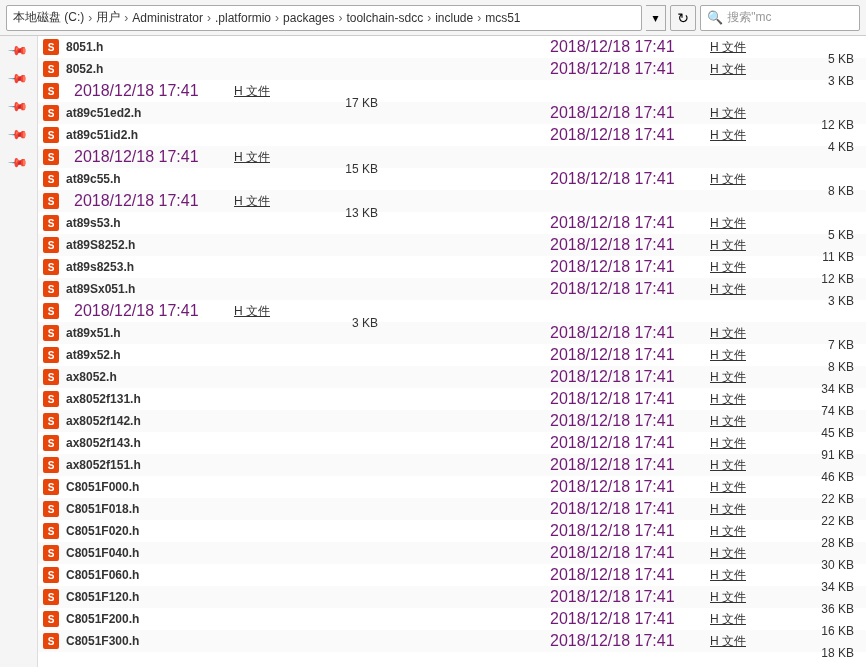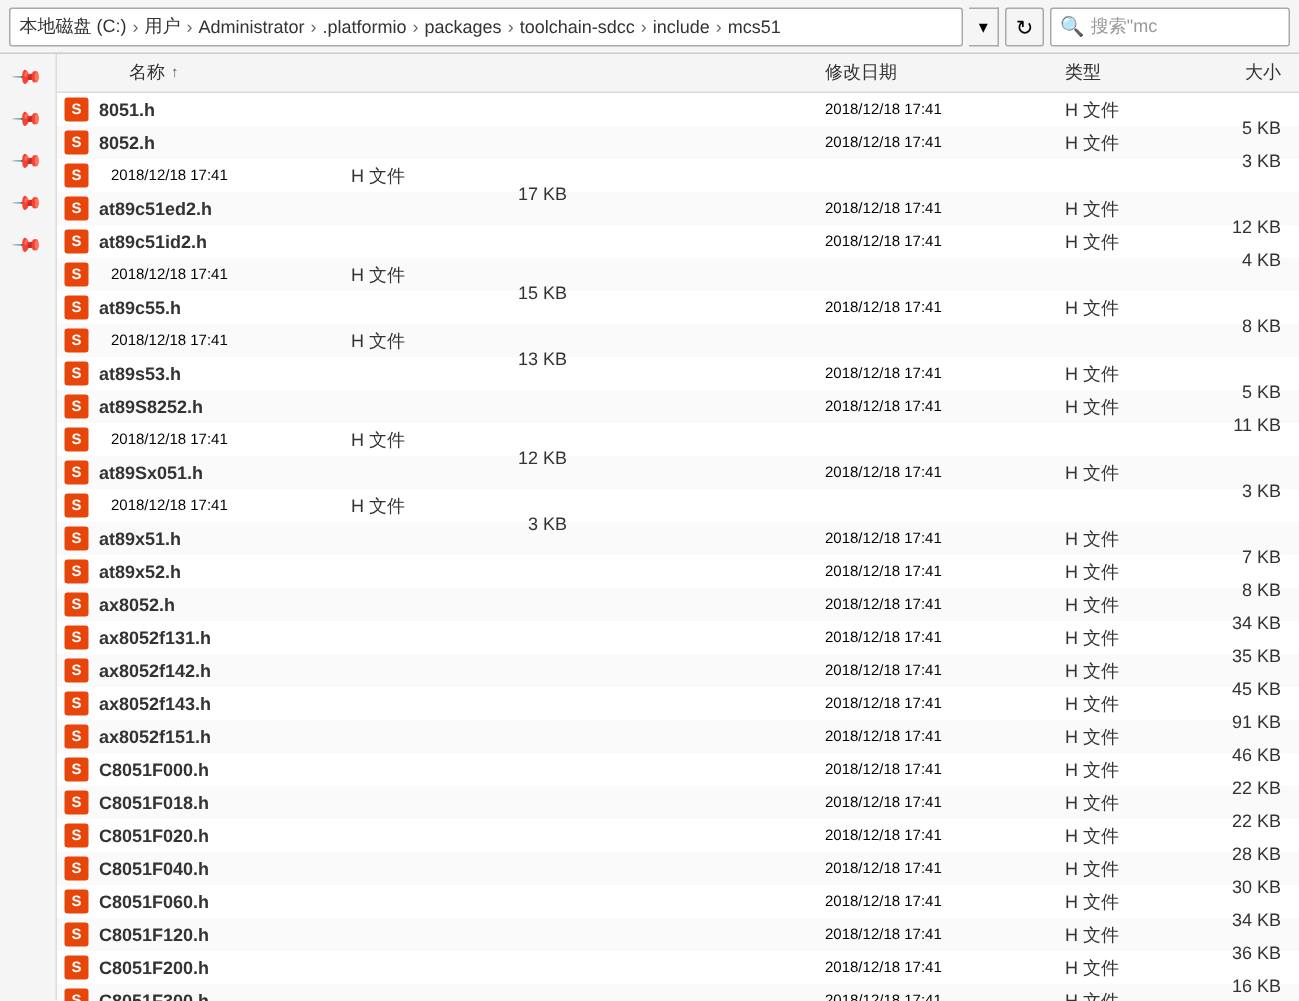--- a/index.html
+++ b/index.html
@@ -223,31 +223,32 @@
       color: #333;
       white-space: nowrap;
       overflow: hidden;
       text-overflow: ellipsis;
       display: flex;
       align-items: center;
       font-weight: bold;
     }
     .file-date-col {
       width: 160px;
-      font-size: 10px;
-      color: #000000;
+      font-size: 16px;
+      color: #701a75;
       padding: 0 8px;
       flex-shrink: 0;
     }
     .file-type-col {
       width: 80px;
       font-size: 12px;
       color: #333;
       padding: 0 8px;
       flex-shrink: 0;
+      text-decoration: underline;
     }
     .file-size-col {
       width: 80px;
       font-size: 12px;
       color: #333;
       padding: 0 8px;
       text-align: right;
       flex-shrink: 0;
       margin-top: 24px;
     }
@@ -290,29 +291,20 @@
   <div class="sidebar">
     <div class="sidebar-pin">📌</div>
     <div class="sidebar-pin">📌</div>
     <div class="sidebar-pin">📌</div>
     <div class="sidebar-pin">📌</div>
     <div class="sidebar-pin">📌</div>
   </div>
 
   <div class="file-area">
 
-    <div class="column-headers">
-      <div class="col-name">
-        <span>名称</span>
-        <span class="col-sort-arrow">↑</span>
-      </div>
-      <div class="col-date">修改日期</div>
-      <div class="col-type">类型</div>
-      <div class="col-size">大小</div>
-    </div>
 
     <div class="file-list-scroll">
     <div class="file-row">
     <div class="file-icon">
       <div class="s-icon">S</div>
     </div>
     <div class="file-name-col">8051.h</div>
     <div class="file-date-col">2018/12/18 17:41</div>
     <div class="file-type-col">H 文件</div>
     <div class="file-size-col">5 KB</div>
@@ -392,20 +384,21 @@
     </div>
     <div class="file-name-col">at89S8252.h</div>
     <div class="file-date-col">2018/12/18 17:41</div>
     <div class="file-type-col">H 文件</div>
     <div class="file-size-col">11 KB</div>
   </div>
         <div class="file-row">
     <div class="file-icon">
       <div class="s-icon">S</div>
     </div>
+    <div class="file-name-col">at89s8253.h</div>
     <div class="file-date-col">2018/12/18 17:41</div>
     <div class="file-type-col">H 文件</div>
     <div class="file-size-col">12 KB</div>
   </div>
         <div class="file-row">
     <div class="file-icon">
       <div class="s-icon">S</div>
     </div>
     <div class="file-name-col">at89Sx051.h</div>
     <div class="file-date-col">2018/12/18 17:41</div>
@@ -447,21 +440,21 @@
     <div class="file-type-col">H 文件</div>
     <div class="file-size-col">34 KB</div>
   </div>
         <div class="file-row">
     <div class="file-icon">
       <div class="s-icon">S</div>
     </div>
     <div class="file-name-col">ax8052f131.h</div>
     <div class="file-date-col">2018/12/18 17:41</div>
     <div class="file-type-col">H 文件</div>
-    <div class="file-size-col">35 KB</div>
+    <div class="file-size-col">74 KB</div>
   </div>
         <div class="file-row">
     <div class="file-icon">
       <div class="s-icon">S</div>
     </div>
     <div class="file-name-col">ax8052f142.h</div>
     <div class="file-date-col">2018/12/18 17:41</div>
     <div class="file-type-col">H 文件</div>
     <div class="file-size-col">45 KB</div>
   </div>

